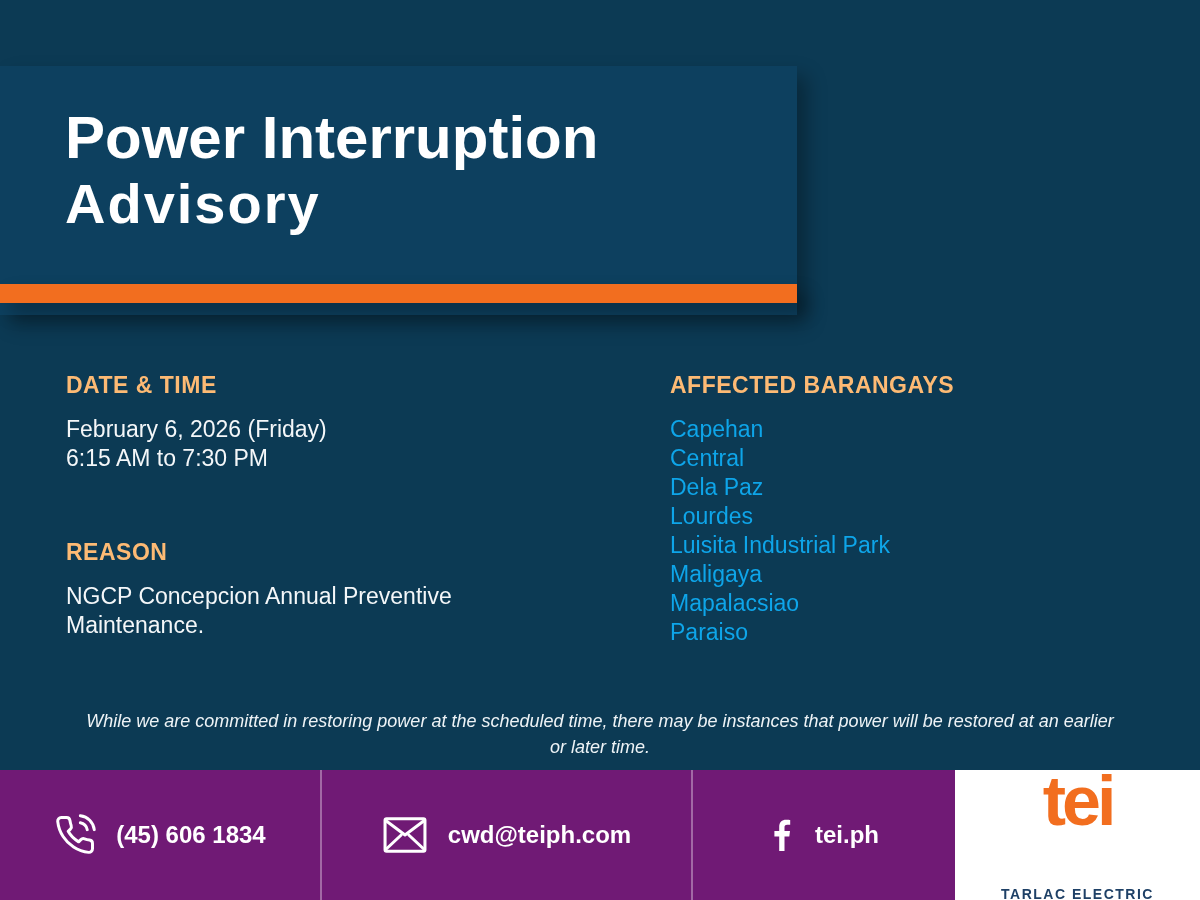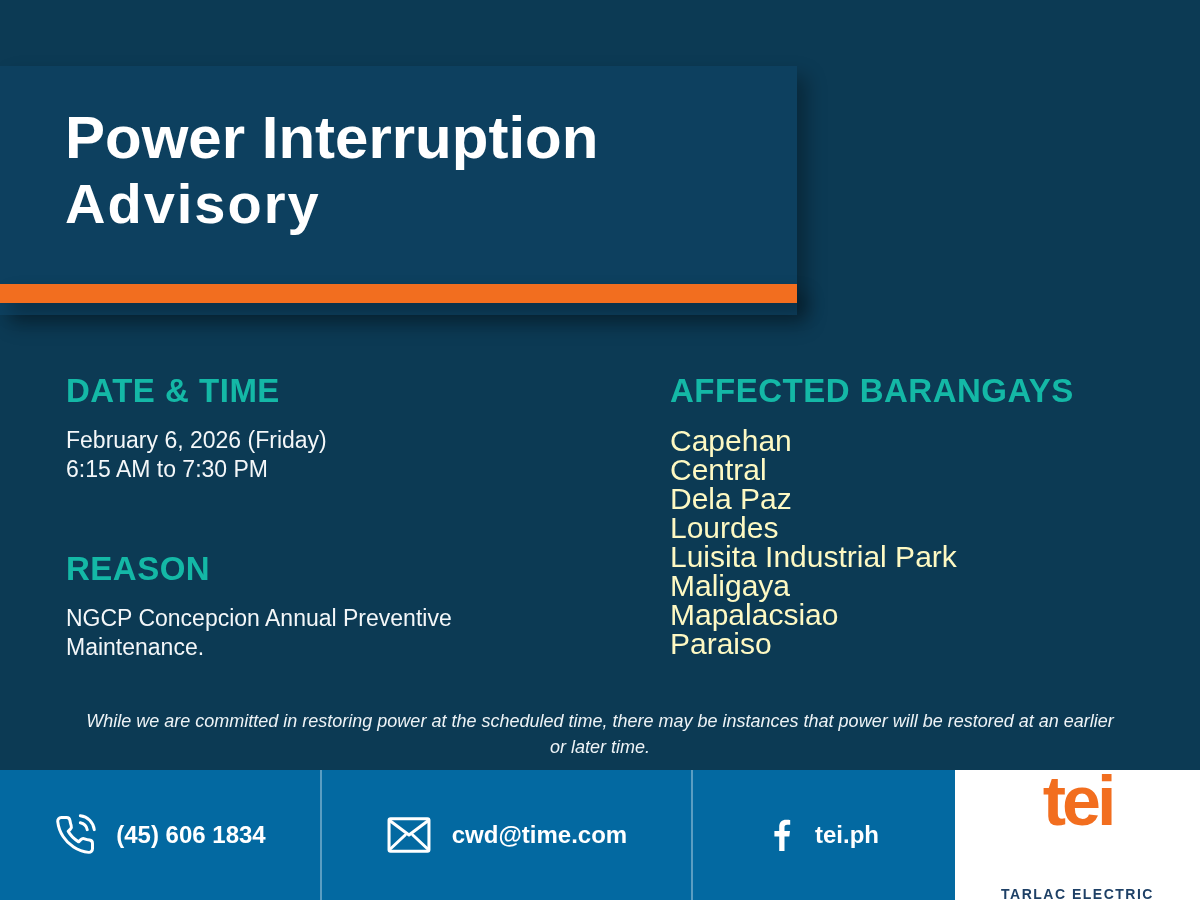--- a/index.html
+++ b/index.html
@@ -16,33 +16,33 @@
   .title-bold{font-size:60px;font-weight:700;line-height:1.05;letter-spacing:0px;}
   .title-light{font-size:56px;font-weight:700;line-height:1.1;letter-spacing:2px;margin-top:4px;}
   .accent-bar{
     position:absolute;left:0;top:284px;width:797px;height:19px;
     background:#f26e1f;box-shadow:10px 10px 18px rgba(0,0,0,0.30);
   }
   
   .col-left{position:absolute;left:66px;top:372px;width:470px;}
   .col-right{position:absolute;left:670px;top:372px;width:480px;}
   .section-heading{
-    color:#14b8a6;font-size:33px;font-weight:600;letter-spacing:0.5px;margin:0 0 16px 0;
+    color:#fdba74;font-size:23px;font-weight:600;letter-spacing:0.5px;margin:0 0 16px 0;
   }
   .body-text{color:#f4f7f9;font-size:23px;line-height:29px;font-weight:400;}
   .reason-block{margin-top:66px;}
-  .barangay-list{color:#fef9c3;font-size:30px;line-height:29px;font-weight:500;}
+  .barangay-list{color:#0ea5e9;font-size:23px;line-height:29px;font-weight:500;}
   
   .disclaimer{
     position:absolute;left:80px;top:708px;width:1040px;text-align:center;
     font-style:italic;color:#eef3f6;font-size:18px;line-height:26px;
   }
   
   .footer{position:absolute;left:0;top:770px;width:1200px;height:130px;display:flex;}
-  .footer-orange{width:955px;background:#0369a1;display:flex;color:#fff;}
+  .footer-orange{width:955px;background:#701a75;display:flex;color:#fff;}
   .contact-cell{
     display:flex;align-items:center;justify-content:center;gap:20px;
     font-size:24px;font-weight:600;box-sizing:border-box;
   }
   .cell-phone{width:320px;}
   .cell-email{width:371px;border-left:2px solid rgba(255,255,255,0.35);}
   .cell-fb{width:264px;border-left:2px solid rgba(255,255,255,0.35);align-items:center;}
   .icon{display:inline-flex;align-items:center;justify-content:center;}
   .fb-glyph{width:26px;height:32px;}
   .footer-white{
@@ -111,21 +111,21 @@
 
       <div class="contact-cell cell-email">
         <span class="icon">
           <svg width="46" height="38" viewBox="0 0 24 20" fill="none" stroke="#ffffff" stroke-width="1.6" stroke-linecap="round" stroke-linejoin="round">
             <rect x="1.5" y="1.5" width="21" height="17" rx="0.8"></rect>
             <path d="M2 2.5l10 7.5 10-7.5"></path>
             <path d="M2 17.5l8-7.5"></path>
             <path d="M22 17.5l-8-7.5"></path>
           </svg>
         </span>
-        <span>cwd@time.com</span>
+        <span>cwd@teiph.com</span>
       </div>
 
       <div class="contact-cell cell-fb">
         <span class="icon fb-glyph">
           <svg width="22" height="32" viewBox="0 0 17 32" fill="#ffffff">
             <path d="M11 32V17.5h4.8l.7-5.5H11V8.5c0-1.6.5-2.7 2.8-2.7H16.7V0.9C16.2.8 14.5.7 12.6.7 8.5.7 5.7 3.2 5.7 7.8V12H0.9v5.5h4.8V32H11z"></path>
           </svg>
         </span>
         <span>tei.ph</span>
       </div>

